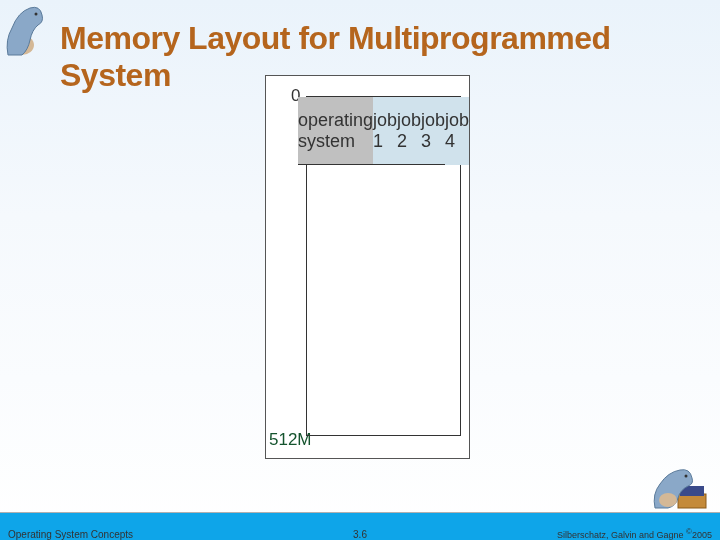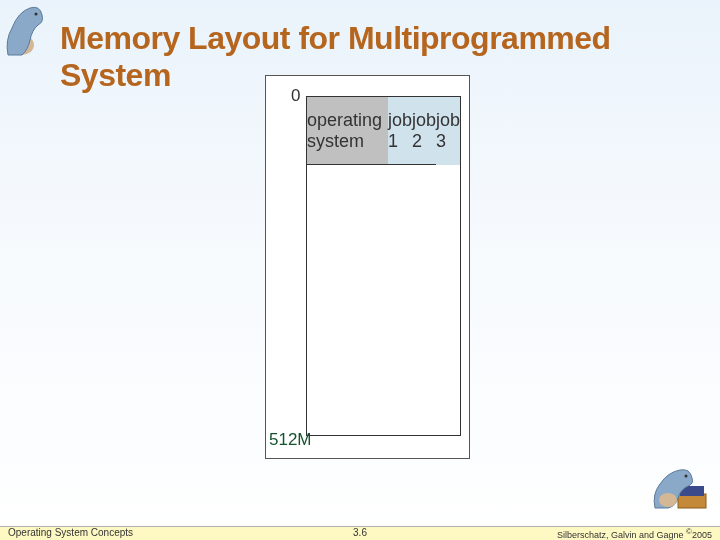--- a/index.html
+++ b/index.html
@@ -95,26 +95,26 @@
     left: 3px;
     font-size: 17px;
     font-family: "Helvetica Neue", Helvetica, Arial, sans-serif;
     color: #14532d;
   }
   .footer {
     position: absolute;
     bottom: 0;
     left: 0;
     right: 0;
-    height: 14px;
+    height: 28px;
     border-top: 1px solid #b0b0b0;
     display: flex;
-    align-items: flex-start;
+    align-items: flex-end;
     justify-content: space-between;
-    background: #fef9c3;
+    background: #0ea5e9;
     padding: 0 8px;
     font-size: 10px;
   }
   .footer-left {
     color: #333;
   }
   .footer-center {
     color: #333;
     position: absolute;
     left: 50%;
@@ -140,20 +140,21 @@
 <div class="title">Memory Layout for Multiprogrammed System</div>
 
 <div class="diagram-wrap">
   <span class="label-0">0</span>
   <span class="label-512">512M</span>
   <div class="mem-stack">
     <div class="mem-cell os-cell">operating system</div>
     <div class="mem-cell job-cell">job 1</div>
     <div class="mem-cell job-cell">job 2</div>
     <div class="mem-cell job-cell">job 3</div>
+    <div class="mem-cell job-cell">job 4</div>
   </div>
 </div>
 
 <div class="logo-br">
   <svg viewBox="0 0 60 48" width="60" height="48">
     <rect x="28" y="30" width="28" height="14" fill="#c48a3a" stroke="#8a5a1a"></rect>
     <rect x="30" y="22" width="24" height="10" fill="#3a4a8a"></rect>
     <path class="dino-body" d="M 5 44 Q 2 30 10 20 Q 18 8 30 6 Q 40 4 42 14 Q 44 20 38 22 Q 30 26 28 34 Q 26 42 18 44 Z"></path>
     <ellipse cx="18" cy="36" rx="9" ry="7" class="dino-belly"></ellipse>
     <circle cx="36" cy="12" r="1.5" fill="#333"></circle>

